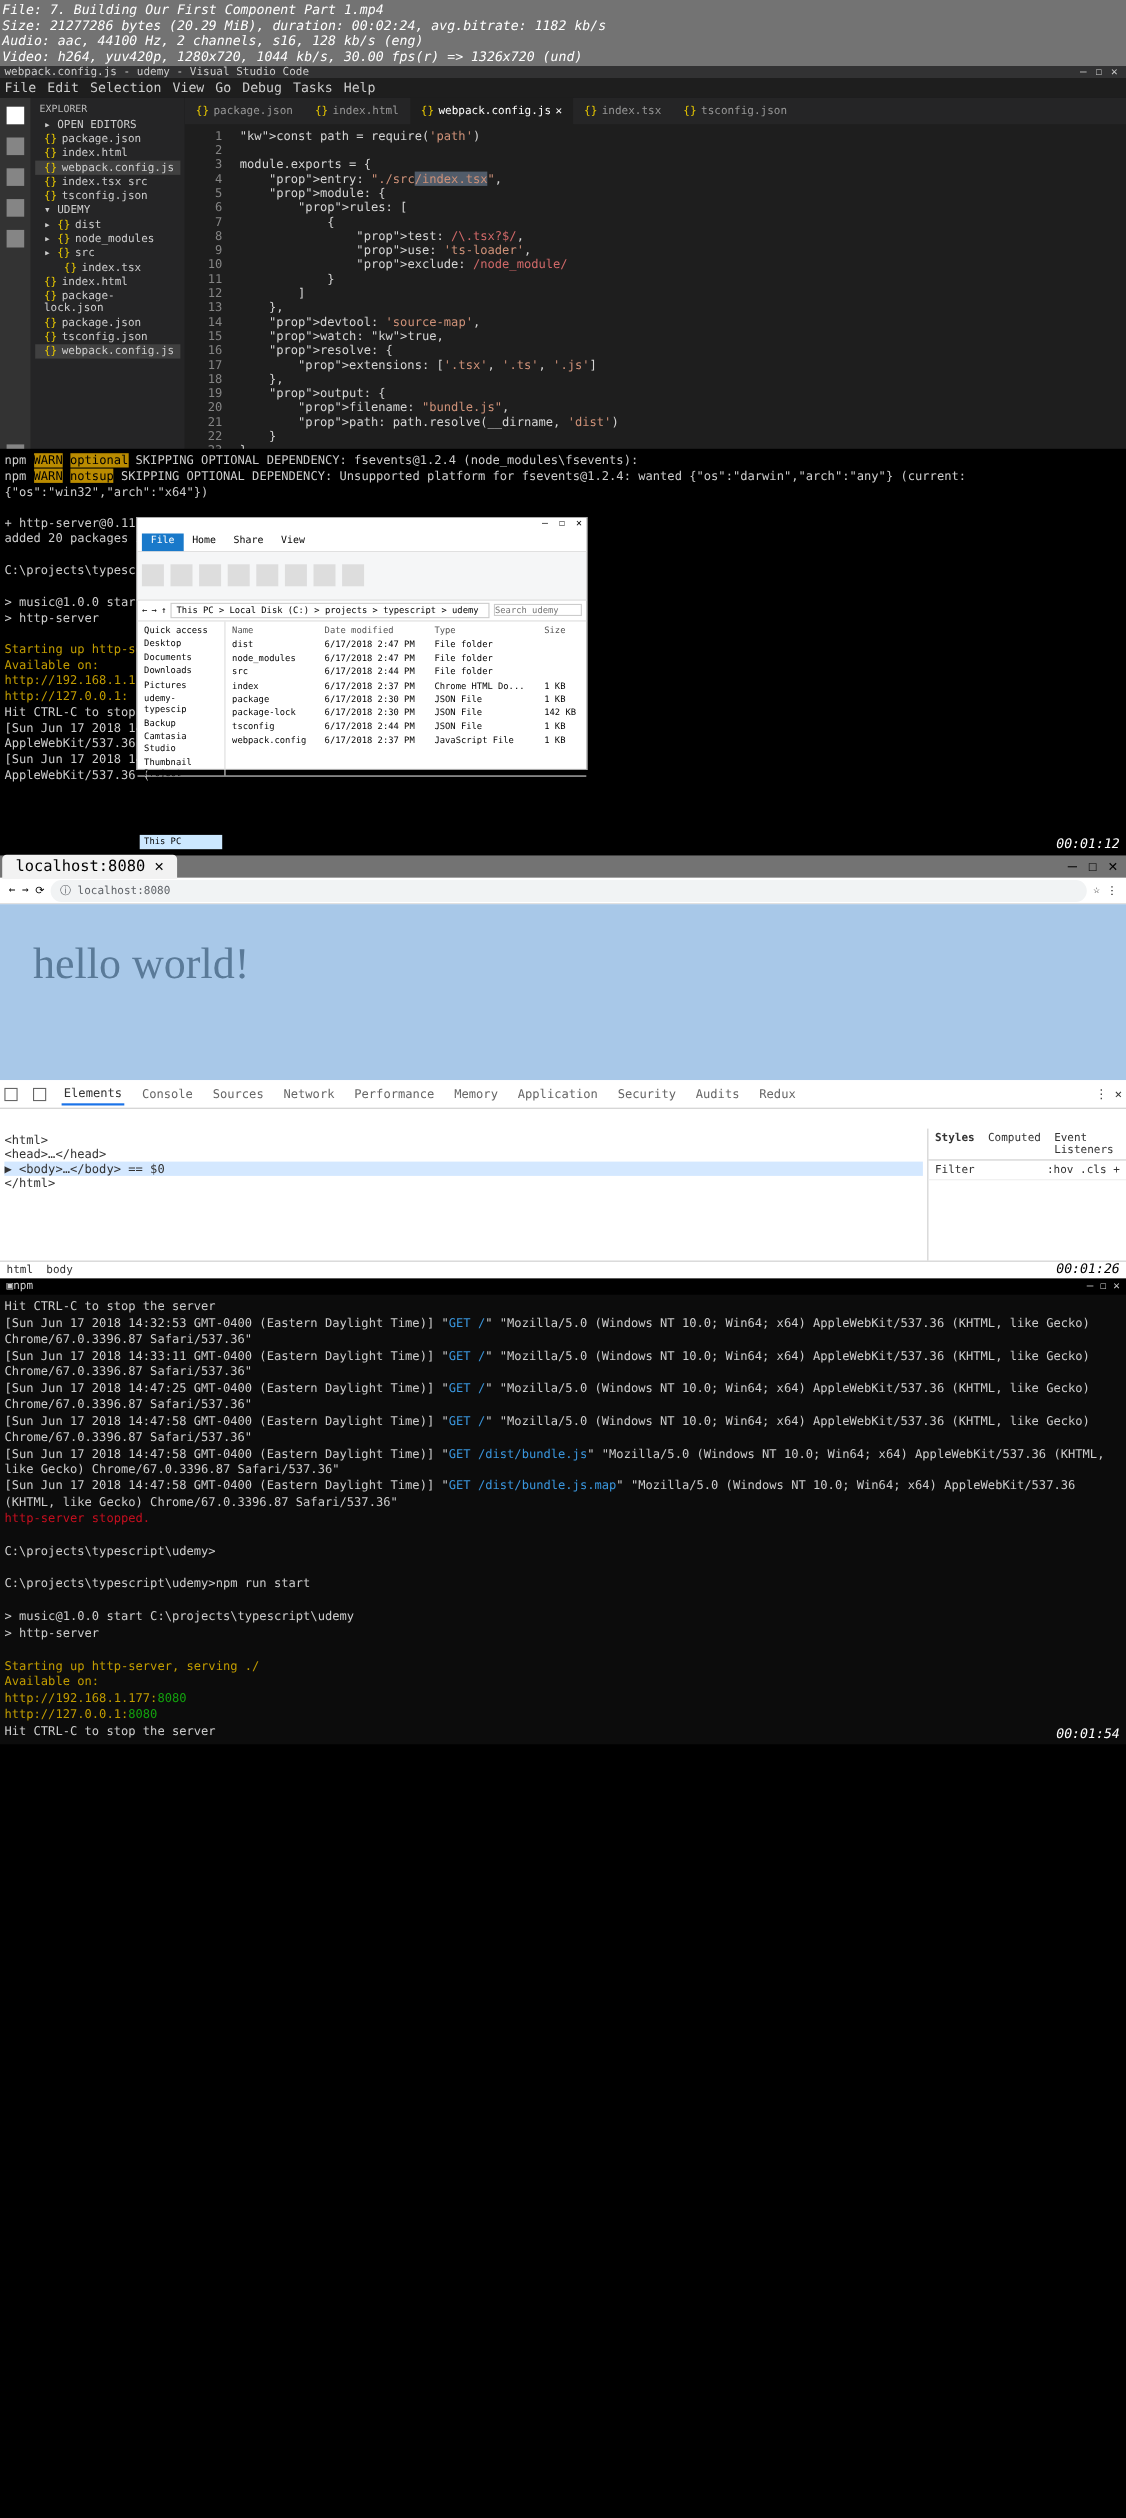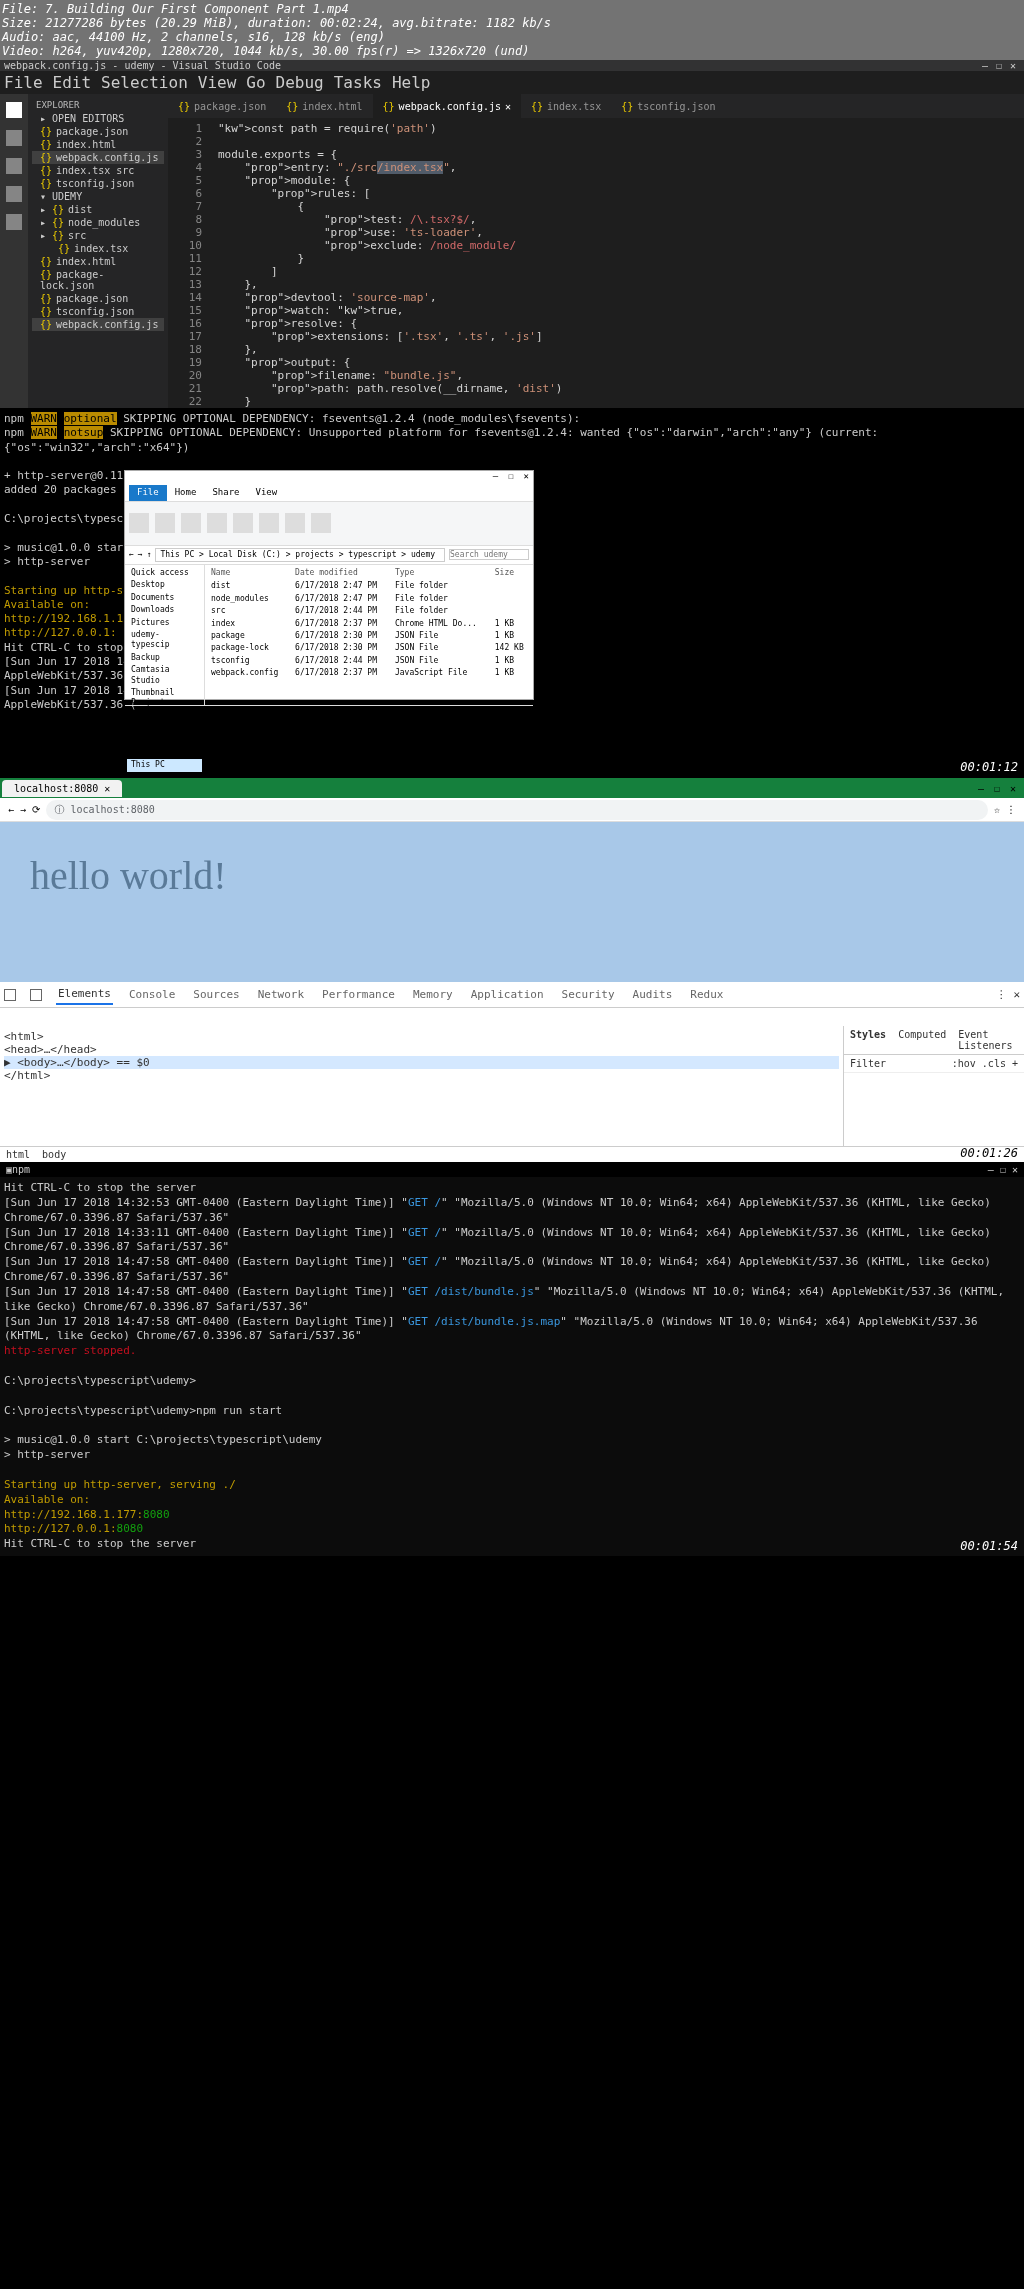--- a/index.html
+++ b/index.html
@@ -1,21 +1,21 @@
 <!DOCTYPE html>
 <html><head>
 <meta charset="utf-8">
 <style>
 * { margin: 0; padding: 0; box-sizing: border-box; font-family: Consolas, monospace; }
 body { width: 1024px; background: #000; font-size: 11px; }
 .info-header { background: #737373; color: #fff; padding: 2px; font-size: 12px; font-style: italic; }
 .vscode { background: #1e1e1e; height: 348px; display: flex; flex-direction: column; }
 .vscode-titlebar { background: #323233; height: 20px; display: flex; align-items: center; color: #ccc; font-size: 10px; }
 .vscode-titlebar .dots { margin-left: auto; display: flex; gap: 8px; padding-right: 8px; }
-.vscode-menubar { background: #1e1e1e; color: #ccc; padding: 2px 4px; font-size: 16px; }
+.vscode-menubar { background: #1e1e1e; color: #ccc; padding: 2px 4px; font-size: 12px; }
 .vscode-menubar span { margin-right: 10px; }
 .vscode-body { display: flex; flex: 1; }
 .vscode-activitybar { width: 28px; background: #333; display: flex; flex-direction: column; align-items: center; gap: 12px; padding-top: 8px; }
 .vscode-activitybar .act-icon { width: 16px; height: 16px; background: #858585; }
 .vscode-activitybar .act-icon:first-child { background: #fff; }
 .vscode-sidebar { width: 140px; background: #252526; color: #ccc; font-size: 10px; padding: 4px; }
 .vscode-sidebar .explorer-title { font-size: 9px; padding: 2px 4px; color: #bbb; }
 .vscode-sidebar .sidebar-item { padding: 1px 8px; }
 .vscode-sidebar .sidebar-item.selected { background: #404040; }
 .file-icon { color: #e8c800; margin-right: 4px; }
@@ -43,21 +43,21 @@
 .exp-nav { width: 80px; border-right: 1px solid #ddd; padding: 2px; }
 .exp-nav .nav-item { padding: 1px 4px; font-size: 8px; }
 .exp-nav .nav-item.sel { background: #cce8ff; }
 .exp-files { flex: 1; }
 .exp-files table { width: 100%; font-size: 8px; }
 .exp-files th { text-align: left; font-weight: normal; color: #555; padding: 1px 4px; }
 .exp-files td { padding: 0px 4px; }
 .exp-status { border-top: 1px solid #ddd; padding: 1px 4px; font-size: 8px; }
 .timestamp-overlay { position: absolute; bottom: 2px; right: 6px; color: #fff; font-style: italic; font-size: 12px; }
 .browser { background: #fff; position: relative; }
-.browser-bar { background: #15803d; height: 20px; display: flex; align-items: center; font-family: Arial; font-size: 10px; gap: 43px; }
+.browser-bar { background: #737373; height: 20px; display: flex; align-items: center; font-family: Arial; font-size: 14px; gap: 43px; }
 .browser-tab { background: #f2f2f2; padding: 3px 12px; margin-left: 2px; border-radius: 4px 4px 0 0; }
 .browser-addr { background: #fff; height: 24px; display: flex; align-items: center; padding: 0 8px; border-bottom: 1px solid #ddd; gap: 6px; font-family: Arial; font-size: 10px; }
 .browser-addr .addr-bar { flex: 1; background: #f1f3f4; padding: 3px 8px; border-radius: 10px; color: #5f6368; }
 .hello-page { background: #a8c8e8; height: 160px; padding: 30px; }
 .hello-page h1 { font-family: serif; font-size: 40px; color: #5a7a98; font-weight: normal; }
 .devtools { background: #fff; color: #333; font-family: Arial; font-size: 11px; }
 .devtools-tabs { display: flex; border-bottom: 1px solid #ccc; padding: 2px 4px; gap: 14px; align-items: center; }
 .devtools-tabs .dt-tab { padding: 3px 2px; color: #666; }
 .devtools-tabs .dt-tab.active { color: #333; border-bottom: 2px solid #1a73e8; }
 .dt-icon { width: 12px; height: 12px; border: 1px solid #666; }
@@ -372,20 +372,21 @@
   <span style="margin-left:auto">
     <span>—</span>
     <span>☐</span>
     <span>✕</span>
   </span>
 </div>
 <div class="terminal2" id="term2">
     <div>Hit CTRL-C to stop the server</div>
     <div>[Sun Jun 17 2018 14:32:53 GMT-0400 (Eastern Daylight Time)] "<span class="cyan">GET /</span>" "Mozilla/5.0 (Windows NT 10.0; Win64; x64) AppleWebKit/537.36 (KHTML, like Gecko) Chrome/67.0.3396.87 Safari/537.36"</div>
     <div>[Sun Jun 17 2018 14:33:11 GMT-0400 (Eastern Daylight Time)] "<span class="cyan">GET /</span>" "Mozilla/5.0 (Windows NT 10.0; Win64; x64) AppleWebKit/537.36 (KHTML, like Gecko) Chrome/67.0.3396.87 Safari/537.36"</div>
+    <div>[Sun Jun 17 2018 14:47:25 GMT-0400 (Eastern Daylight Time)] "<span class="cyan">GET /</span>" "Mozilla/5.0 (Windows NT 10.0; Win64; x64) AppleWebKit/537.36 (KHTML, like Gecko) Chrome/67.0.3396.87 Safari/537.36"</div>
     <div>[Sun Jun 17 2018 14:47:58 GMT-0400 (Eastern Daylight Time)] "<span class="cyan">GET /</span>" "Mozilla/5.0 (Windows NT 10.0; Win64; x64) AppleWebKit/537.36 (KHTML, like Gecko) Chrome/67.0.3396.87 Safari/537.36"</div>
     <div>[Sun Jun 17 2018 14:47:58 GMT-0400 (Eastern Daylight Time)] "<span class="cyan">GET /dist/bundle.js</span>" "Mozilla/5.0 (Windows NT 10.0; Win64; x64) AppleWebKit/537.36 (KHTML, like Gecko) Chrome/67.0.3396.87 Safari/537.36"</div>
     <div>[Sun Jun 17 2018 14:47:58 GMT-0400 (Eastern Daylight Time)] "<span class="cyan">GET /dist/bundle.js.map</span>" "Mozilla/5.0 (Windows NT 10.0; Win64; x64) AppleWebKit/537.36 (KHTML, like Gecko) Chrome/67.0.3396.87 Safari/537.36"</div>
     <div class="red">http-server stopped.</div>
     <div>&nbsp;</div>
     <div>C:\projects\typescript\udemy&gt;</div>
     <div>&nbsp;</div>
     <div>C:\projects\typescript\udemy&gt;npm run start</div>
     <div>&nbsp;</div>
     <div>&gt; music@1.0.0 start C:\projects\typescript\udemy</div>

